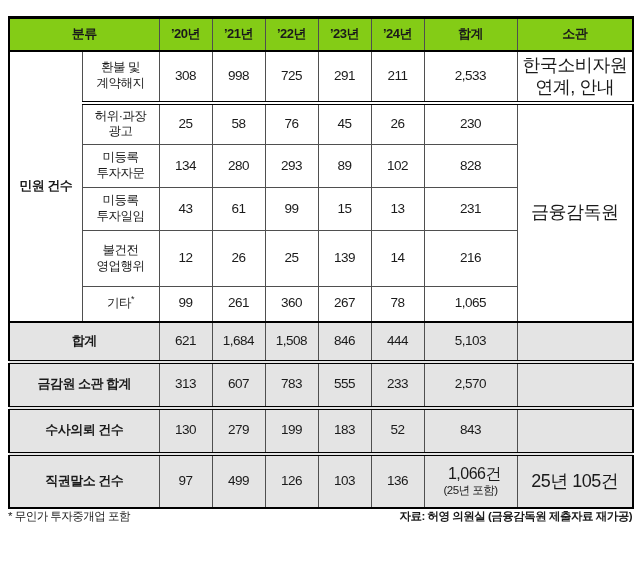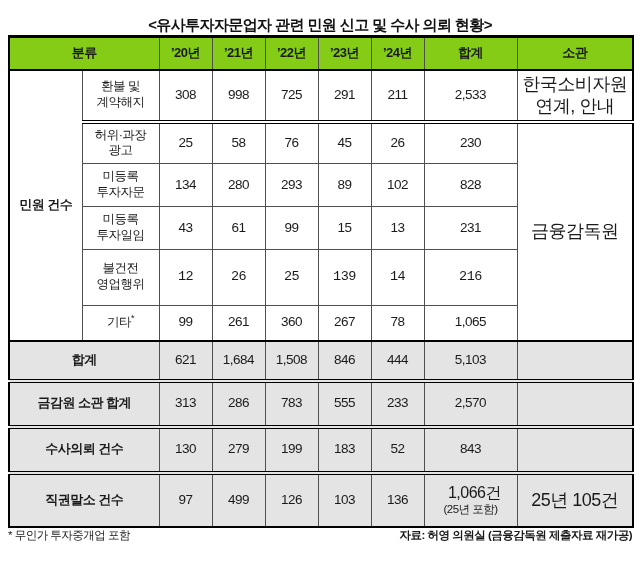--- a/index.html
+++ b/index.html
@@ -56,21 +56,21 @@
 
   td.group-label { font-weight:bold; background:#fff; }
   td.sub-label { font-size:12.5px;text-align:center; }
   td.num { font-size:13.5px; }
   td.jur { font-size:18px; }
 
   tr.row-refund   { height:52px; }
   tr.row-ad       { height:42px; }
   tr.row-advisory { height:43px; }
   tr.row-discret  { height:43px; }
-  tr.row-unsound  { height:56px;font-family:Liberation Mono, monospace; }
+  tr.row-unsound  { height:56px; }
   tr.row-etc      { height:35px; }
 
   
   tr.row-refund td.dbl { border-bottom:4px double #000; }
 
   
   tr.summary { background:#e4e4e4; }
   tr.summary td { border-top:1px solid #4f4f4f; }
   tr.sum-total    { height:40px; }
   tr.sum-fss      { height:46px; }
@@ -95,21 +95,20 @@
     font-size:11.5px;
     letter-spacing:-0.5px;
   }
   .footer .src { font-weight:bold; }
 </style>
 </head>
 <body>
 
 <div class="page">
 
-  <div class="title">&lt;유사투자자문업자 관련 민원 신고 및 수사 의뢰 현황&gt;</div>
 
   <table class="main">
     <colgroup>
       <col style="width:73px">
         <col style="width:77px">
       <col style="width:53px">
         <col style="width:53px">
         <col style="width:53px">
       <col style="width:53px">
         <col style="width:53px">
@@ -199,21 +198,21 @@
       <td class="num">1,508</td>
       <td class="num">846</td>
       <td class="num">444</td>
       <td class="num">5,103</td>
       <td class="jur"></td>
     </tr>
 
     <tr class="summary sum-fss">
       <td class="sum-label" colspan="2">금감원 소관 합계</td>
       <td class="num">313</td>
-      <td class="num">286</td>
+      <td class="num">607</td>
       <td class="num">783</td>
       <td class="num">555</td>
       <td class="num">233</td>
       <td class="num">2,570</td>
       <td class="jur"></td>
     </tr>
 
     <tr class="summary sum-invest">
       <td class="sum-label" colspan="2">수사의뢰 건수</td>
       <td class="num">130</td>

